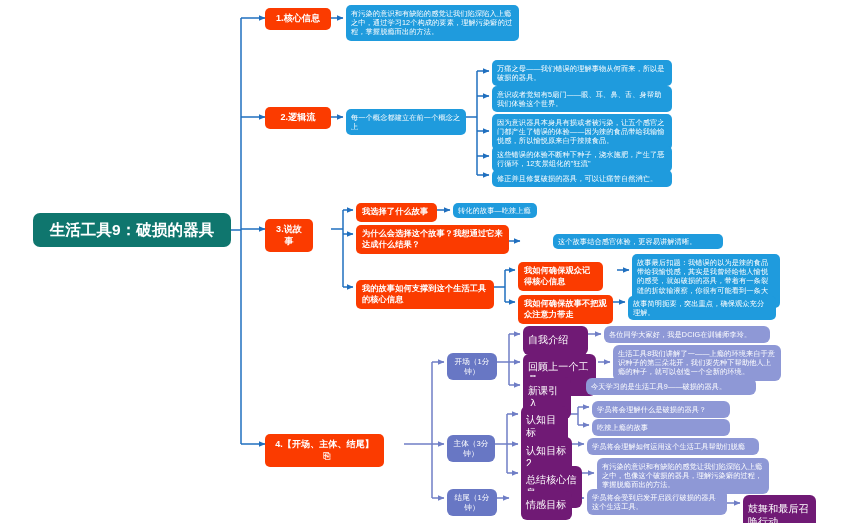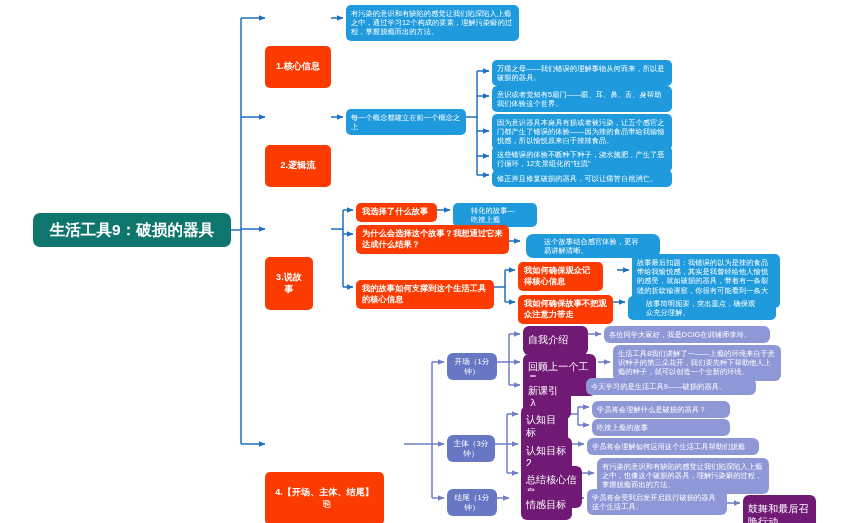--- a/index.html
+++ b/index.html
@@ -40,35 +40,34 @@
   .n-orange{
     background:#fb3b00;
     font-size:8.2px;
     font-weight:bold;
     padding:4px 6px;
   }
   .n-orange-main{
     background:#fb3b00;
     font-size:9px;
     font-weight:bold;
-    padding:15px 7px;
+    padding:5px 7px;
     justify-content:center;
     text-align:center;
-    margin-top:38px;
   }
   
   .n-blue{
     background:#1f9bdd;
     font-size:7.2px;
     padding:4px 5px;
   }
   .n-blue-sm{
     background:#1f9bdd;
     font-size:7.2px;
-    padding:3px 18px;
+    padding:3px 5px;
   }
   
   .n-violet{
     background:#6877c4;
     font-size:7.6px;
     padding:4px 6px;
     justify-content:center;
     text-align:center;
     border-radius:6px;
   }
@@ -229,21 +228,21 @@
   <div class="node n-orange" style="left:356px;top:203px;width:81px;">
     <span>我选择了什么故事</span>
   </div>
   <div class="node n-blue-sm" style="left:453px;top:203px;width:84px;">
     <span>转化的故事—吃辣上瘾</span>
   </div>
 
   <div class="node n-orange" style="left:356px;top:225px;width:153px;">
     <span>为什么会选择这个故事？我想通过它来达成什么结果？</span>
   </div>
-  <div class="node n-blue-sm" style="left:526px;top:234px;width:134px;border-radius:7px;">
+  <div class="node n-blue-sm" style="left:553px;top:234px;width:170px;">
     <span>这个故事结合感官体验，更容易讲解清晰。</span>
   </div>
 
   <div class="node n-orange" style="left:356px;top:280px;width:138px;">
     <span>我的故事如何支撑到这个生活工具的核心信息</span>
   </div>
 
   <div class="node n-orange" style="left:518px;top:262px;width:85px;">
     <span>我如何确保观众记得核心信息</span>
   </div>

